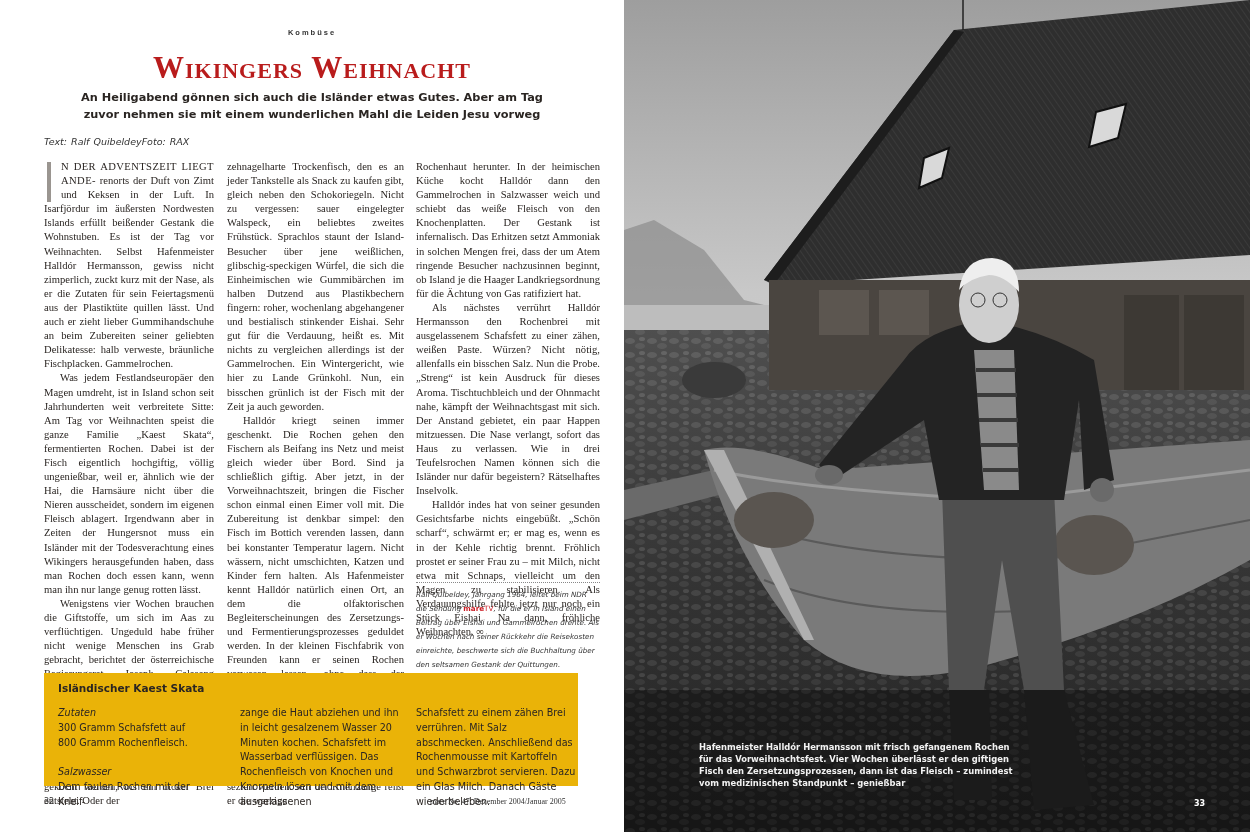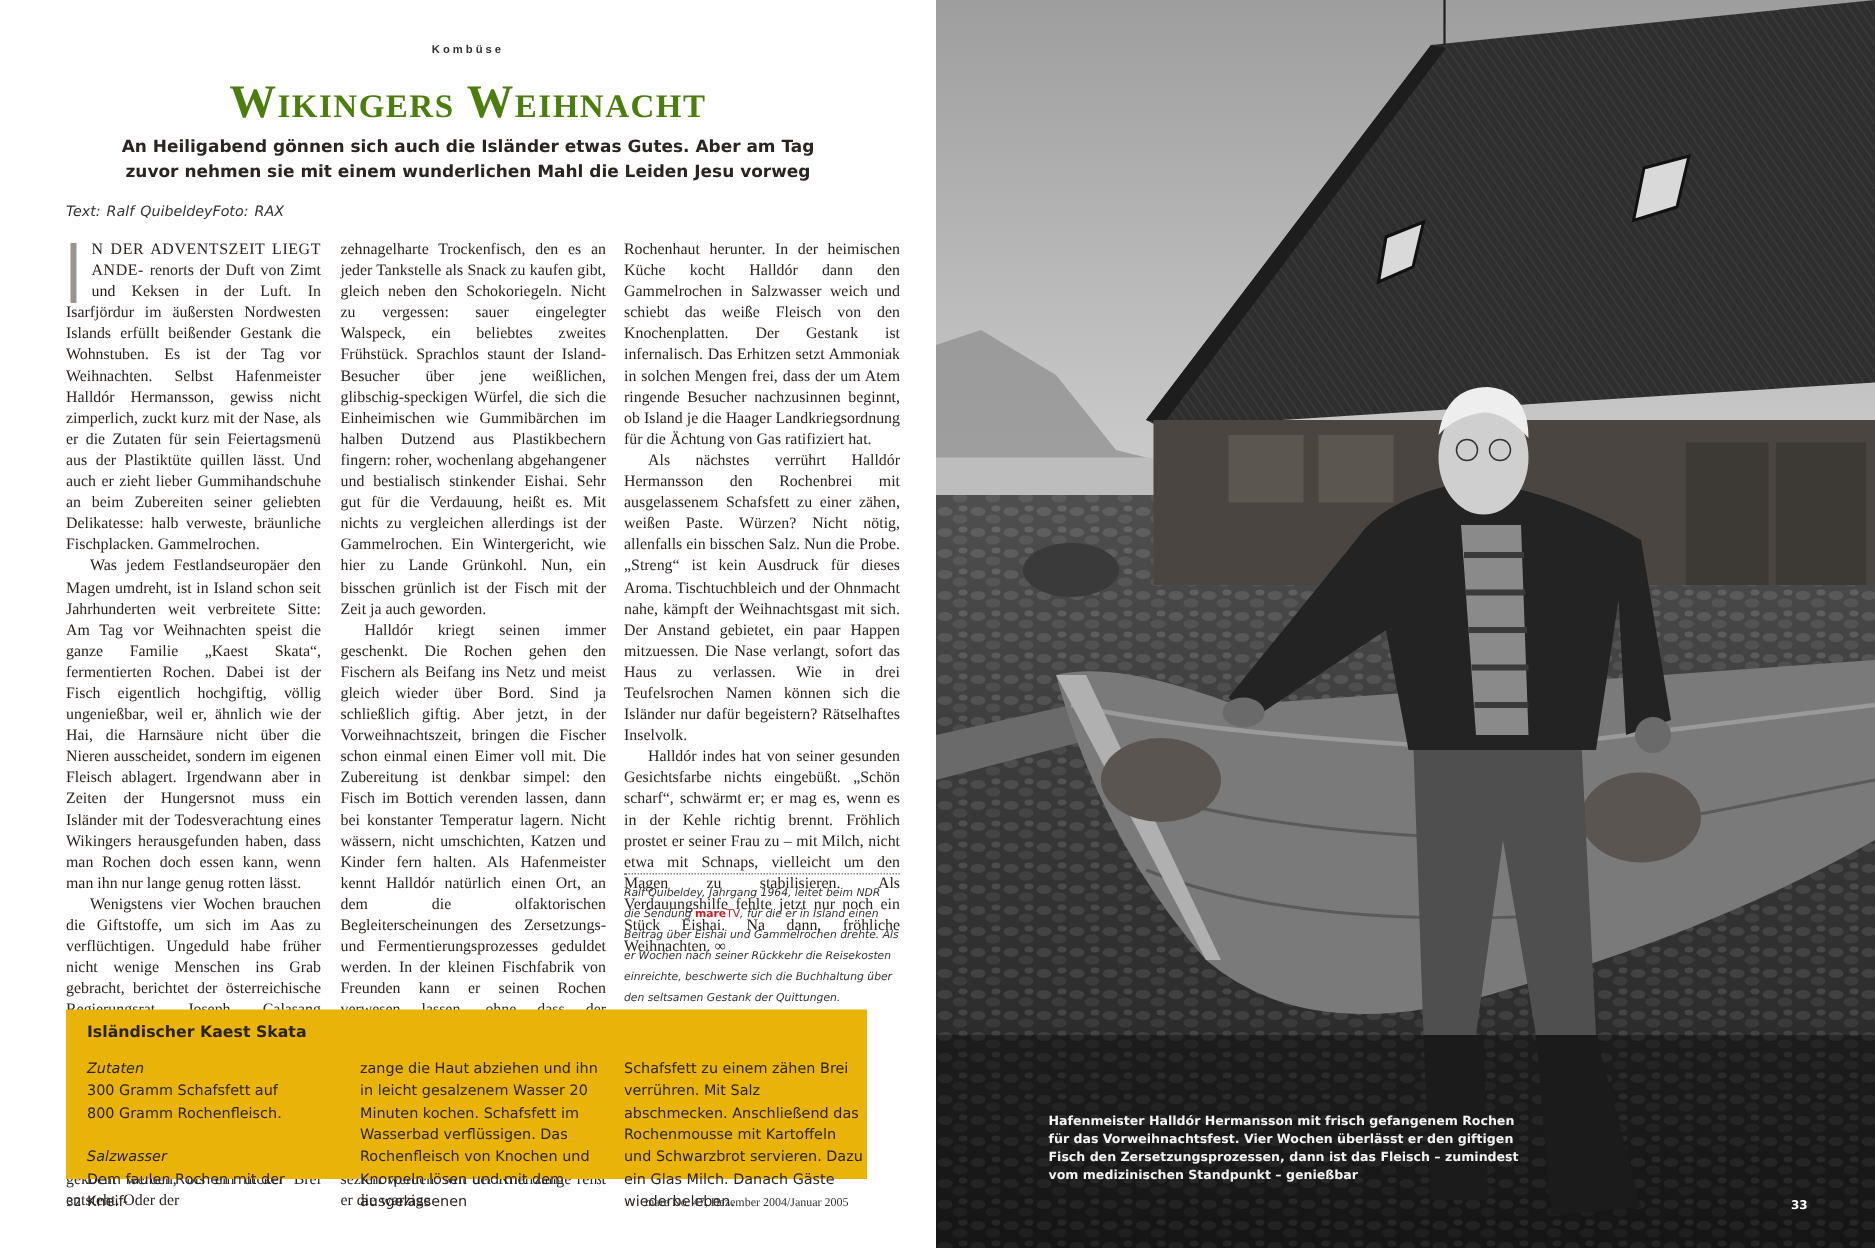--- a/index.html
+++ b/index.html
@@ -5,21 +5,21 @@
     * { margin: 0; padding: 0; box-sizing: border-box; }
     html, body { width: 1250px; height: 832px; overflow: hidden; background: #fff; }
     body { position: relative; font-family: "Liberation Serif", serif; color: #2a2522; }
 
     .page-left { position: absolute; left: 0; top: 0; width: 624px; height: 800px; background: #fff; }
     .page-right { position: absolute; left: 624px; top: 0; width: 626px; height: 832px; overflow: hidden; background: #4c1d95; }
 
     .rubric { position: absolute; top: 28px; left: 0; width: 624px; text-align: center;
       font-family: "Liberation Sans", sans-serif; font-size: 7.5px; font-weight: bold; letter-spacing: 2px; color: #333; }
     .headline { position: absolute; top: 50px; left: 0; width: 624px; text-align: center;
-      font-family: "Liberation Serif", serif; font-size: 31px; font-variant: small-caps; letter-spacing: 1px; color: #4d7c0f; }
+      font-family: "Liberation Serif", serif; font-size: 31px; font-variant: small-caps; letter-spacing: 1px; color: #b91c1c; }
     .deck { position: absolute; top: 89px; left: 70px; width: 484px; text-align: center;
       font-family: "DejaVu Sans", sans-serif; font-weight: bold; font-size: 11.3px; line-height: 17px; color: #2a2522; }
     .byline { position: absolute; top: 136px; left: 44px;
       font-family: "DejaVu Sans", sans-serif; font-style: italic; font-size: 9.5px; color: #333; word-spacing: 1px; }
     .byline span + span { }
 
     .col { position: absolute; top: 160px; font-family: "Liberation Serif", serif; font-size: 10.6px;
       line-height: 14.1px; text-align: justify; color: #2a2522; hyphens: auto; }
     .col1 { left: 44px; width: 170px; }
     .col2 { left: 227px; width: 177px; }

